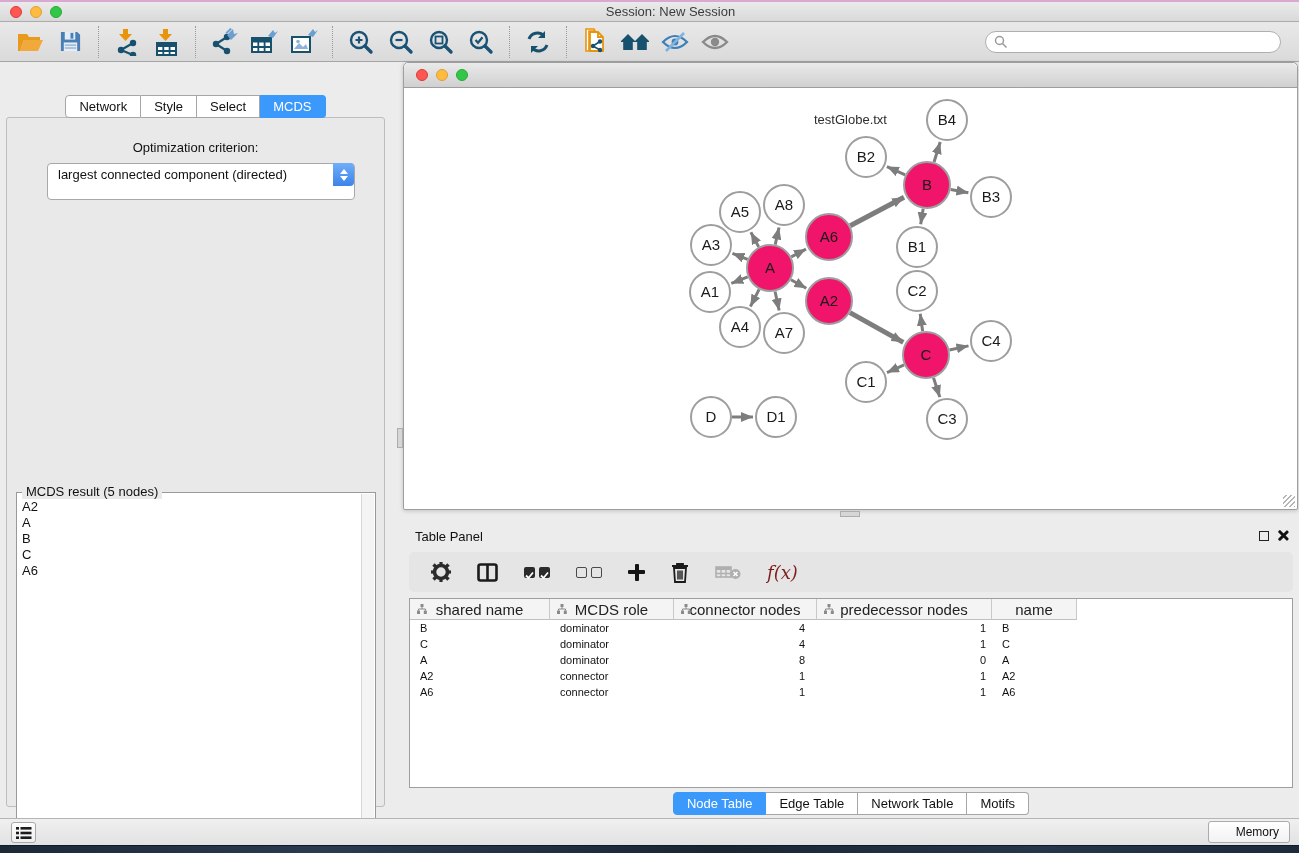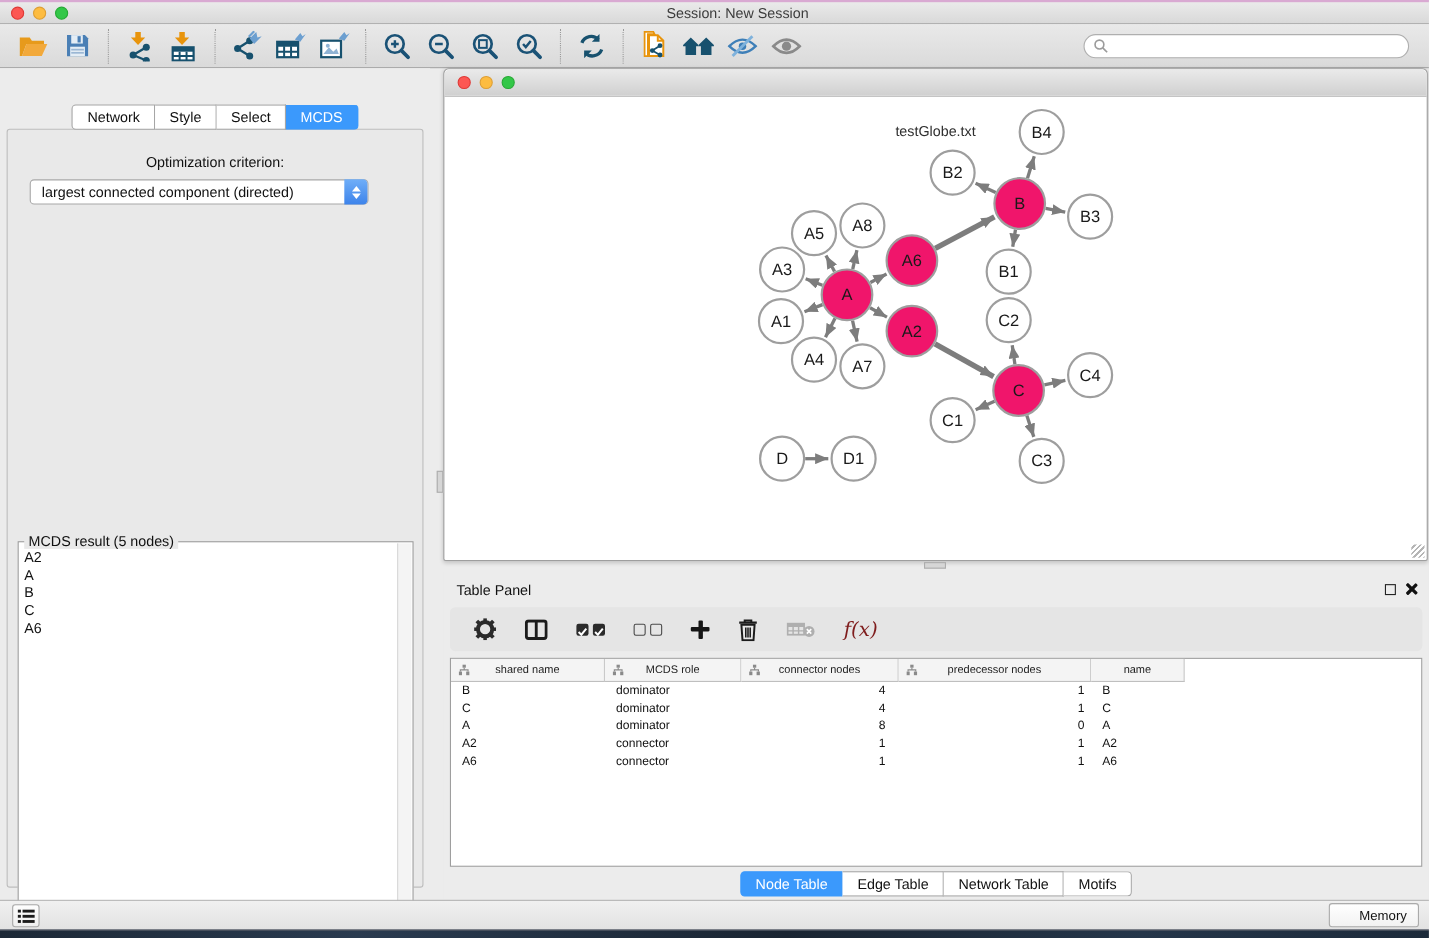--- a/index.html
+++ b/index.html
@@ -40,21 +40,21 @@
   #cp-tabs { position:absolute; left:0; top:33px; width:100%; display:flex; justify-content:center; z-index:2; }
   .tab { background:#fff; border:1px solid #A6A6A6; border-left:none; font-size:13px; color:#111;
          padding:3px 13px; height:23px; }
   .tab:first-child { border-left:1px solid #A6A6A6; border-radius:4px 0 0 4px; }
   .tab:last-child { border-radius:0 4px 4px 0; }
   .tab.active { background:#3B99FC; border-color:#3B99FC; color:#fff; }
 
   #cp-body { position:absolute; left:6px; top:55px; width:379px; height:690px;
     border:1px solid #BDBDBD; border-radius:3px; background:#E9E9E9; }
   #opt-label { position:absolute; width:100%; top:22px; text-align:center; font-size:13px; color:#111; }
-  #opt-select { position:absolute; left:20px; top:45px; width:308px; height:23px; background:#fff;
+  #opt-select { position:absolute; left:40px; top:45px; width:308px; height:37px; background:#fff;
     border:1px solid #A8A8A8; border-radius:4px; font-size:13px; color:#111; line-height:21px;
     padding-left:10px; }
   #opt-stepper { position:absolute; right:0; top:-1px; width:21px; height:23px; border-radius:0 4px 4px 0;
     background:linear-gradient(#6FAEF8,#3D83EA); display:flex; flex-direction:column; align-items:center; justify-content:center; gap:2px; }
   .arr-up { width:0; height:0; border-left:4px solid transparent; border-right:4px solid transparent; border-bottom:5px solid #fff; }
   .arr-dn { width:0; height:0; border-left:4px solid transparent; border-right:4px solid transparent; border-top:5px solid #fff; }
   #cp-buttons { position:absolute; top:81px; width:100%; display:flex; justify-content:center; gap:13px; }
   .btn { background:linear-gradient(#FFFFFF,#F1F1F1); border:1px solid #A8A8A8; border-radius:4px;
          font-size:13px; color:#111; padding:3px 14px; height:23px; }
 
@@ -91,21 +91,21 @@
   .cb.unchecked { border:1.6px solid #4A4A4A; background:transparent; }
   .plus-icon { position:relative; width:17px; height:17px; }
   .plus-icon:before, .plus-icon:after { content:""; position:absolute; background:#151515; border-radius:1px; }
   .plus-icon:before { left:6.5px; top:0; width:4px; height:17px; }
   .plus-icon:after { left:0; top:6.5px; width:17px; height:4px; }
   #fx-label { font-family:"DejaVu Serif", serif; font-style:italic; font-size:18px; color:#7f1d1d; }
 
   #tp-table { position:absolute; left:6px; top:78px; width:884px; height:190px; background:#fff; border:1px solid #9E9E9E; }
   .thead { display:flex; height:21px; }
   .th { background:#F4F4F4; border-right:1px solid #C9C9C9; border-bottom:1px solid #BFBFBF;
-        display:flex; align-items:center; justify-content:center; gap:0; font-size:10px; color:#222; position:relative; }
+        display:flex; align-items:center; justify-content:center; gap:0; font-size:15px; color:#222; position:relative; }
   .th .treeicon { position:absolute; left:7px; top:5px; }
   .trow { display:flex; height:16px; font-size:11px; color:#111; }
   .td { padding-top:2px; }
   .c1 { width:140px; } .c2 { width:124px; } .c3 { width:143px; } .c4 { width:175px; } .c5 { width:85px; }
   .td.c1 { padding-left:10px; } .td.c2 { padding-left:10px; }
   .td.c3 { text-align:right; padding-right:12px; } .td.c4 { text-align:right; padding-right:6px; }
   .td.c5 { padding-left:10px; }
 
   #tp-tabs { position:absolute; left:0; top:272px; width:100%; display:flex; justify-content:center; }
   #tp-tabs .tab { height:23px; }

